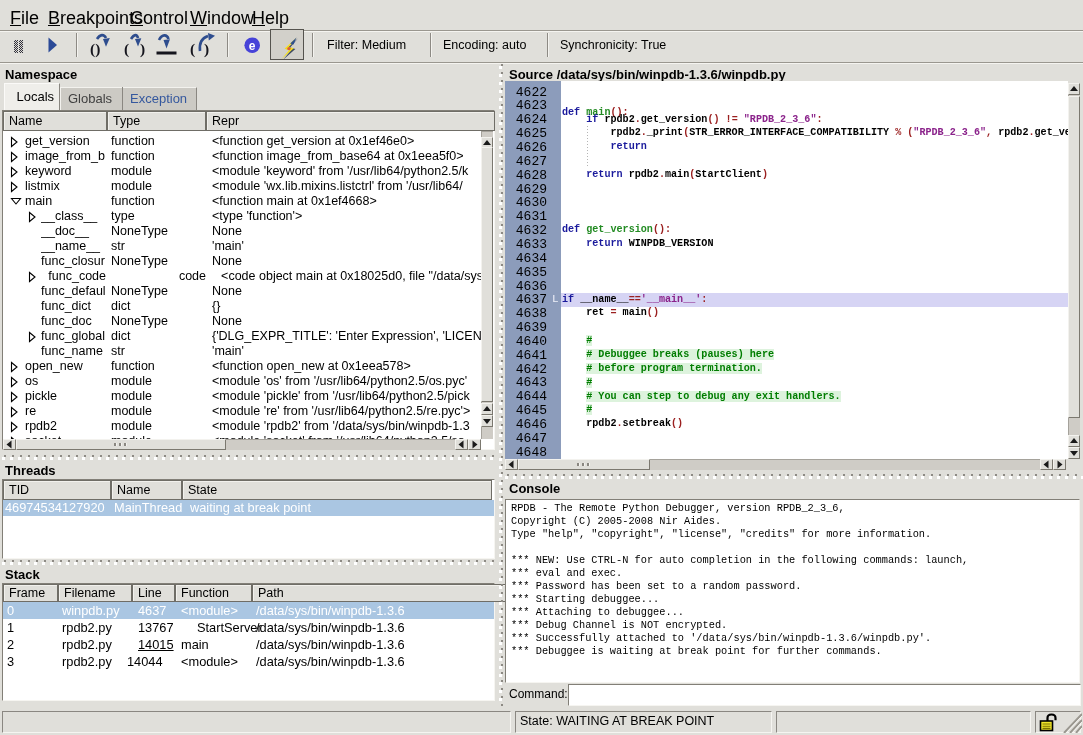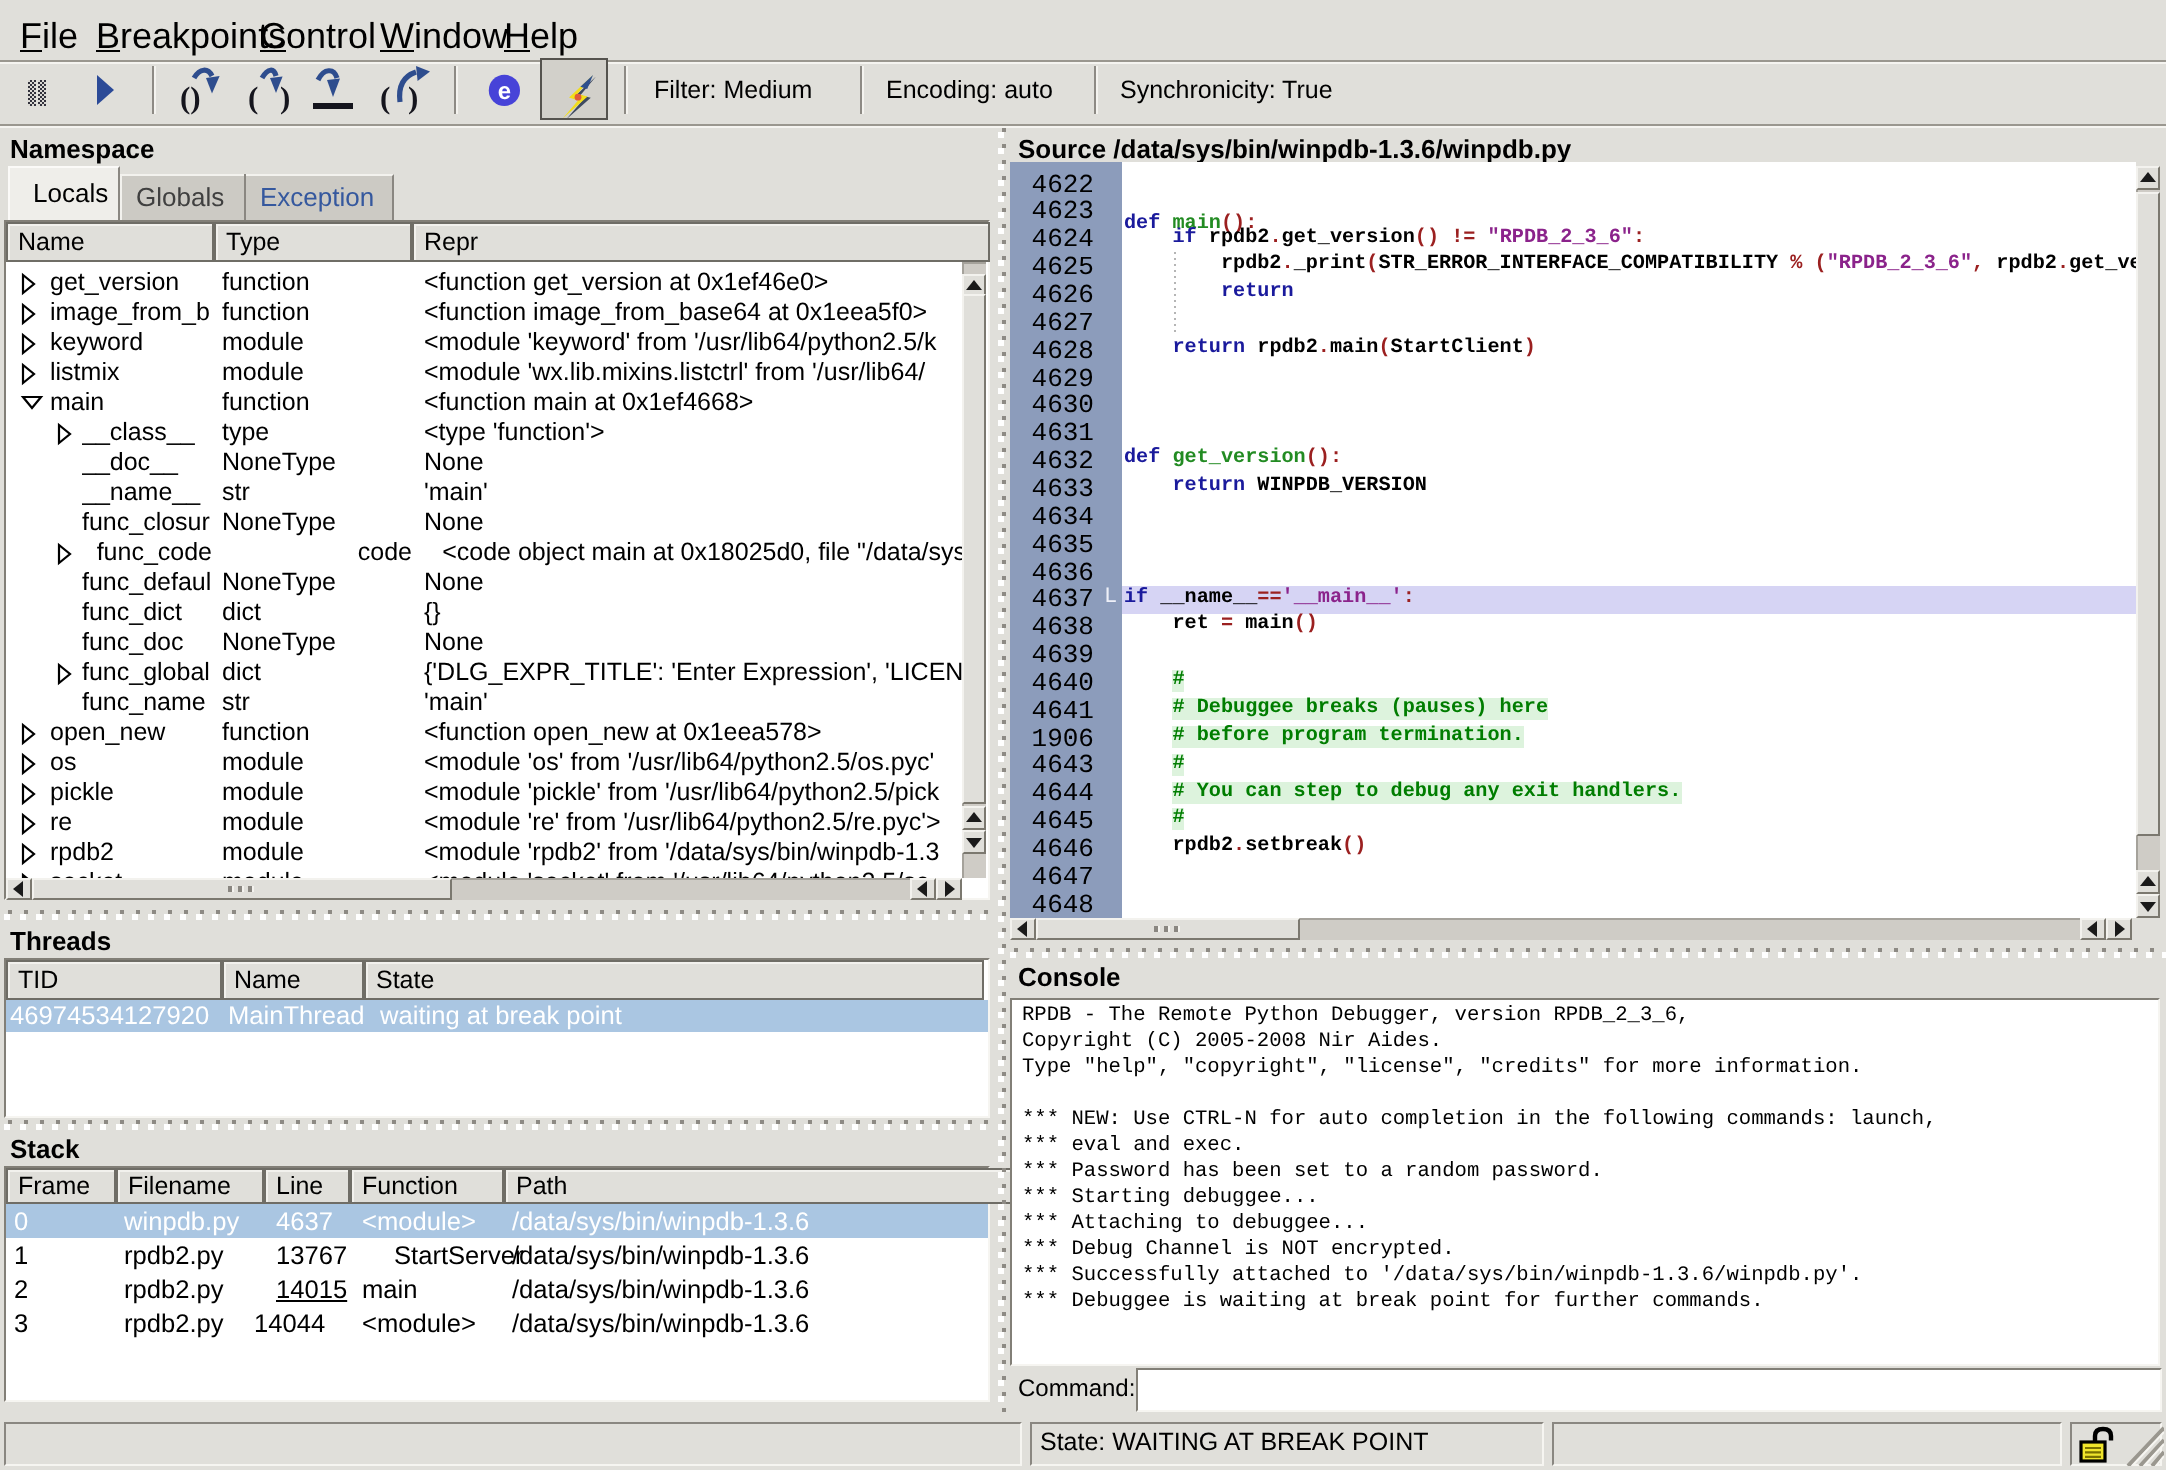--- a/index.html
+++ b/index.html
@@ -369,21 +369,21 @@
 <div class="gnum" style="top:143.1px;left:0px;width:42px;">4632</div>
 <div class="gnum" style="top:156.9px;left:0px;width:42px;">4633</div>
 <div class="gnum" style="top:170.8px;left:0px;width:42px;">4634</div>
 <div class="gnum" style="top:184.6px;left:0px;width:42px;">4635</div>
 <div class="gnum" style="top:198.5px;left:0px;width:42px;">4636</div>
 <div class="gnum" style="top:212.4px;left:0px;width:42px;">4637</div>
 <div class="gnum" style="top:226.2px;left:0px;width:42px;">4638</div>
 <div class="gnum" style="top:240.1px;left:0px;width:42px;">4639</div>
 <div class="gnum" style="top:253.9px;left:0px;width:42px;">4640</div>
 <div class="gnum" style="top:267.8px;left:0px;width:42px;">4641</div>
-<div class="gnum" style="top:281.6px;left:0px;width:42px;">1906</div>
+<div class="gnum" style="top:281.6px;left:0px;width:42px;">4642</div>
 <div class="gnum" style="top:295.4px;left:0px;width:42px;">4643</div>
 <div class="gnum" style="top:309.3px;left:0px;width:42px;">4644</div>
 <div class="gnum" style="top:323.2px;left:0px;width:42px;">4645</div>
 <div class="gnum" style="top:337.0px;left:0px;width:42px;">4646</div>
 <div class="gnum" style="top:350.9px;left:0px;width:42px;">4647</div>
 <div class="gnum" style="top:364.7px;left:0px;width:42px;">4648</div>
 <div class="abs mono" style="left:47px;top:211.6px;font-size:11px;color:#eef0f8;line-height:13.85px;">L</div>
 <div class="srcline" style="left:57px;top:25px;"><span class="k">def</span> <span class="g">main</span><span class="o">():</span></div>
 <div class="srcline" style="left:57px;top:31.5px;">    <span class="k">if</span> rpdb2<span class="o">.</span>get_version<span class="o">()</span> <span class="o">!=</span> <span class="s">"RPDB_2_3_6"</span><span class="o">:</span></div>
 <div class="srcline" style="left:57px;top:45.3px;">        rpdb2<span class="o">.</span>_print<span class="o">(</span>STR_ERROR_INTERFACE_COMPATIBILITY <span class="o">%</span> <span class="o">(</span><span class="s">"RPDB_2_3_6"</span><span class="o">,</span> rpdb2<span class="o">.</span>get_ve</div>

